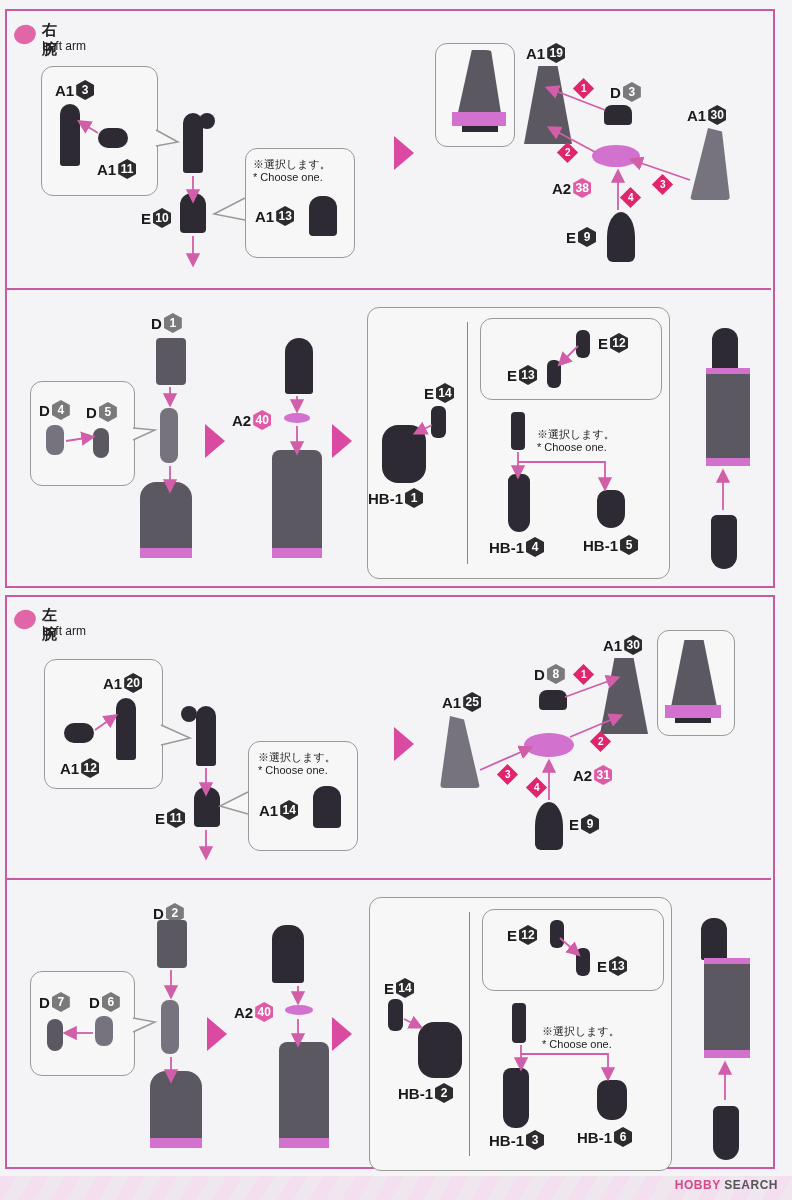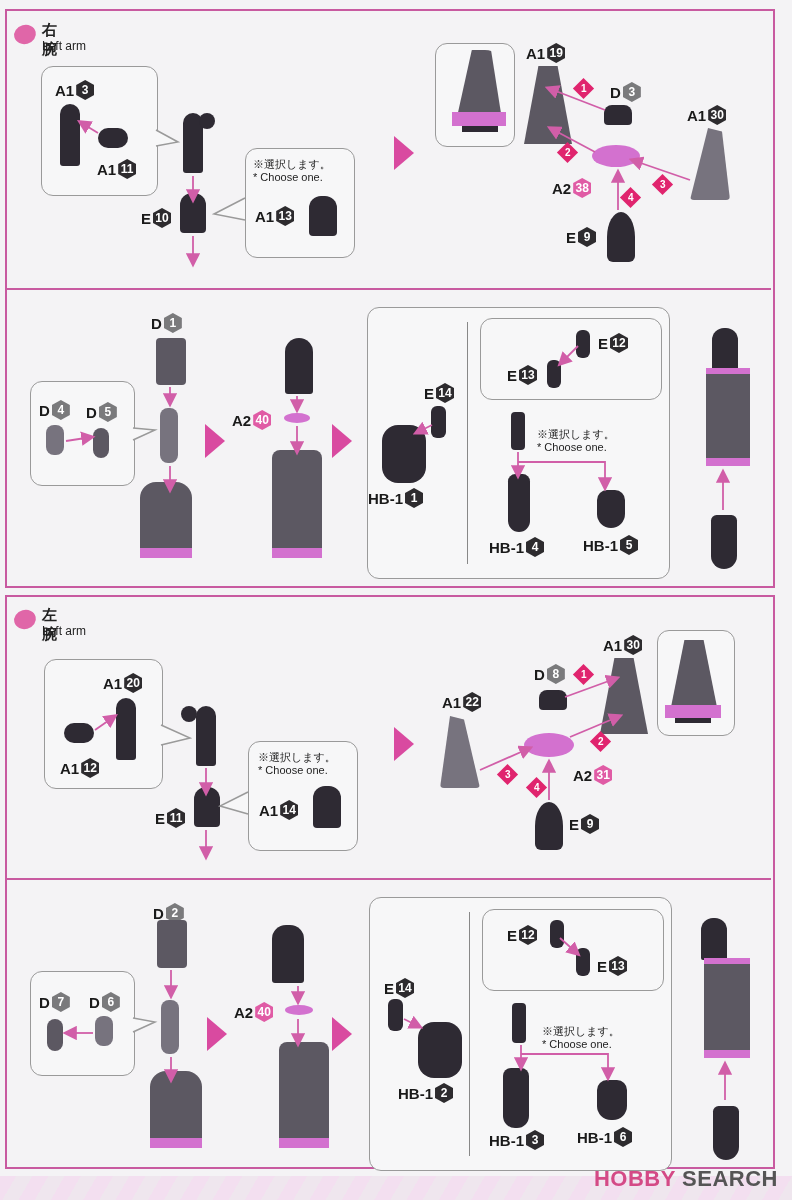--- a/index.html
+++ b/index.html
@@ -20,21 +20,21 @@
   .note{position:absolute;font-size:11px;line-height:13px;color:#222;white-space:nowrap;}
   .tri{position:absolute;width:0;height:0;border-top:17px solid transparent;border-bottom:17px solid transparent;border-left:20px solid #d94aa0;}
   .step{position:absolute;width:15px;height:15px;background:#e0246e;transform:rotate(45deg);display:flex;align-items:center;justify-content:center;}
   .step span{transform:rotate(-45deg);color:#fff;font-size:10px;font-weight:bold;}
   .part{position:absolute;}
   .dark{background:#2e2a33;}
   .grey{background:#5c5862;}
   .lgrey{background:#77737e;}
   .pinkp{background:#d371cf;}
   svg.arrows{position:absolute;left:0;top:0;}
-  .watermark{position:absolute;right:14px;bottom:8px;font-weight:bold;font-size:22px;letter-spacing:0.5px;white-space:nowrap;}
+  .watermark{position:absolute;right:14px;bottom:8px;font-weight:bold;font-size:12px;letter-spacing:0.5px;white-space:nowrap;}
   .wm-a{color:#d44a86;}
   .wm-b{color:#555;}
 </style>
 </head>
 <body>
 
 <div class="bg-stripe"></div>
 
 <div class="frame" style="left:5px;top:9px;width:766px;height:575px;"></div>
 <div class="divider" style="left:5px;top:288px;width:766px;"></div>
@@ -235,21 +235,21 @@
 <div class="lbl" style="left:259px;top:800px;">
     <span>A1</span>
     <span class="hex">14</span>
   </div>
 <div class="part dark" style="left:313px;top:786px;width:28px;height:42px;border-radius:12px 12px 4px 4px;"></div>
 
 <div class="tri" style="left:394px;top:727px;"></div>
 
 <div class="lbl" style="left:442px;top:692px;">
     <span>A1</span>
-    <span class="hex">22</span>
+    <span class="hex">25</span>
   </div>
 <div class="part lgrey" style="left:440px;top:716px;width:40px;height:72px;clip-path:polygon(25% 0,60% 5%,100% 100%,0 100%);border-radius:4px;"></div>
 <div class="lbl" style="left:534px;top:664px;">
     <span>D</span>
     <span class="hex grey">8</span>
   </div>
 <div class="part dark" style="left:539px;top:690px;width:28px;height:20px;border-radius:8px 8px 4px 4px;"></div>
 <div class="step" style="left:576px;top:667px;">
     <span>1</span>
   </div>

